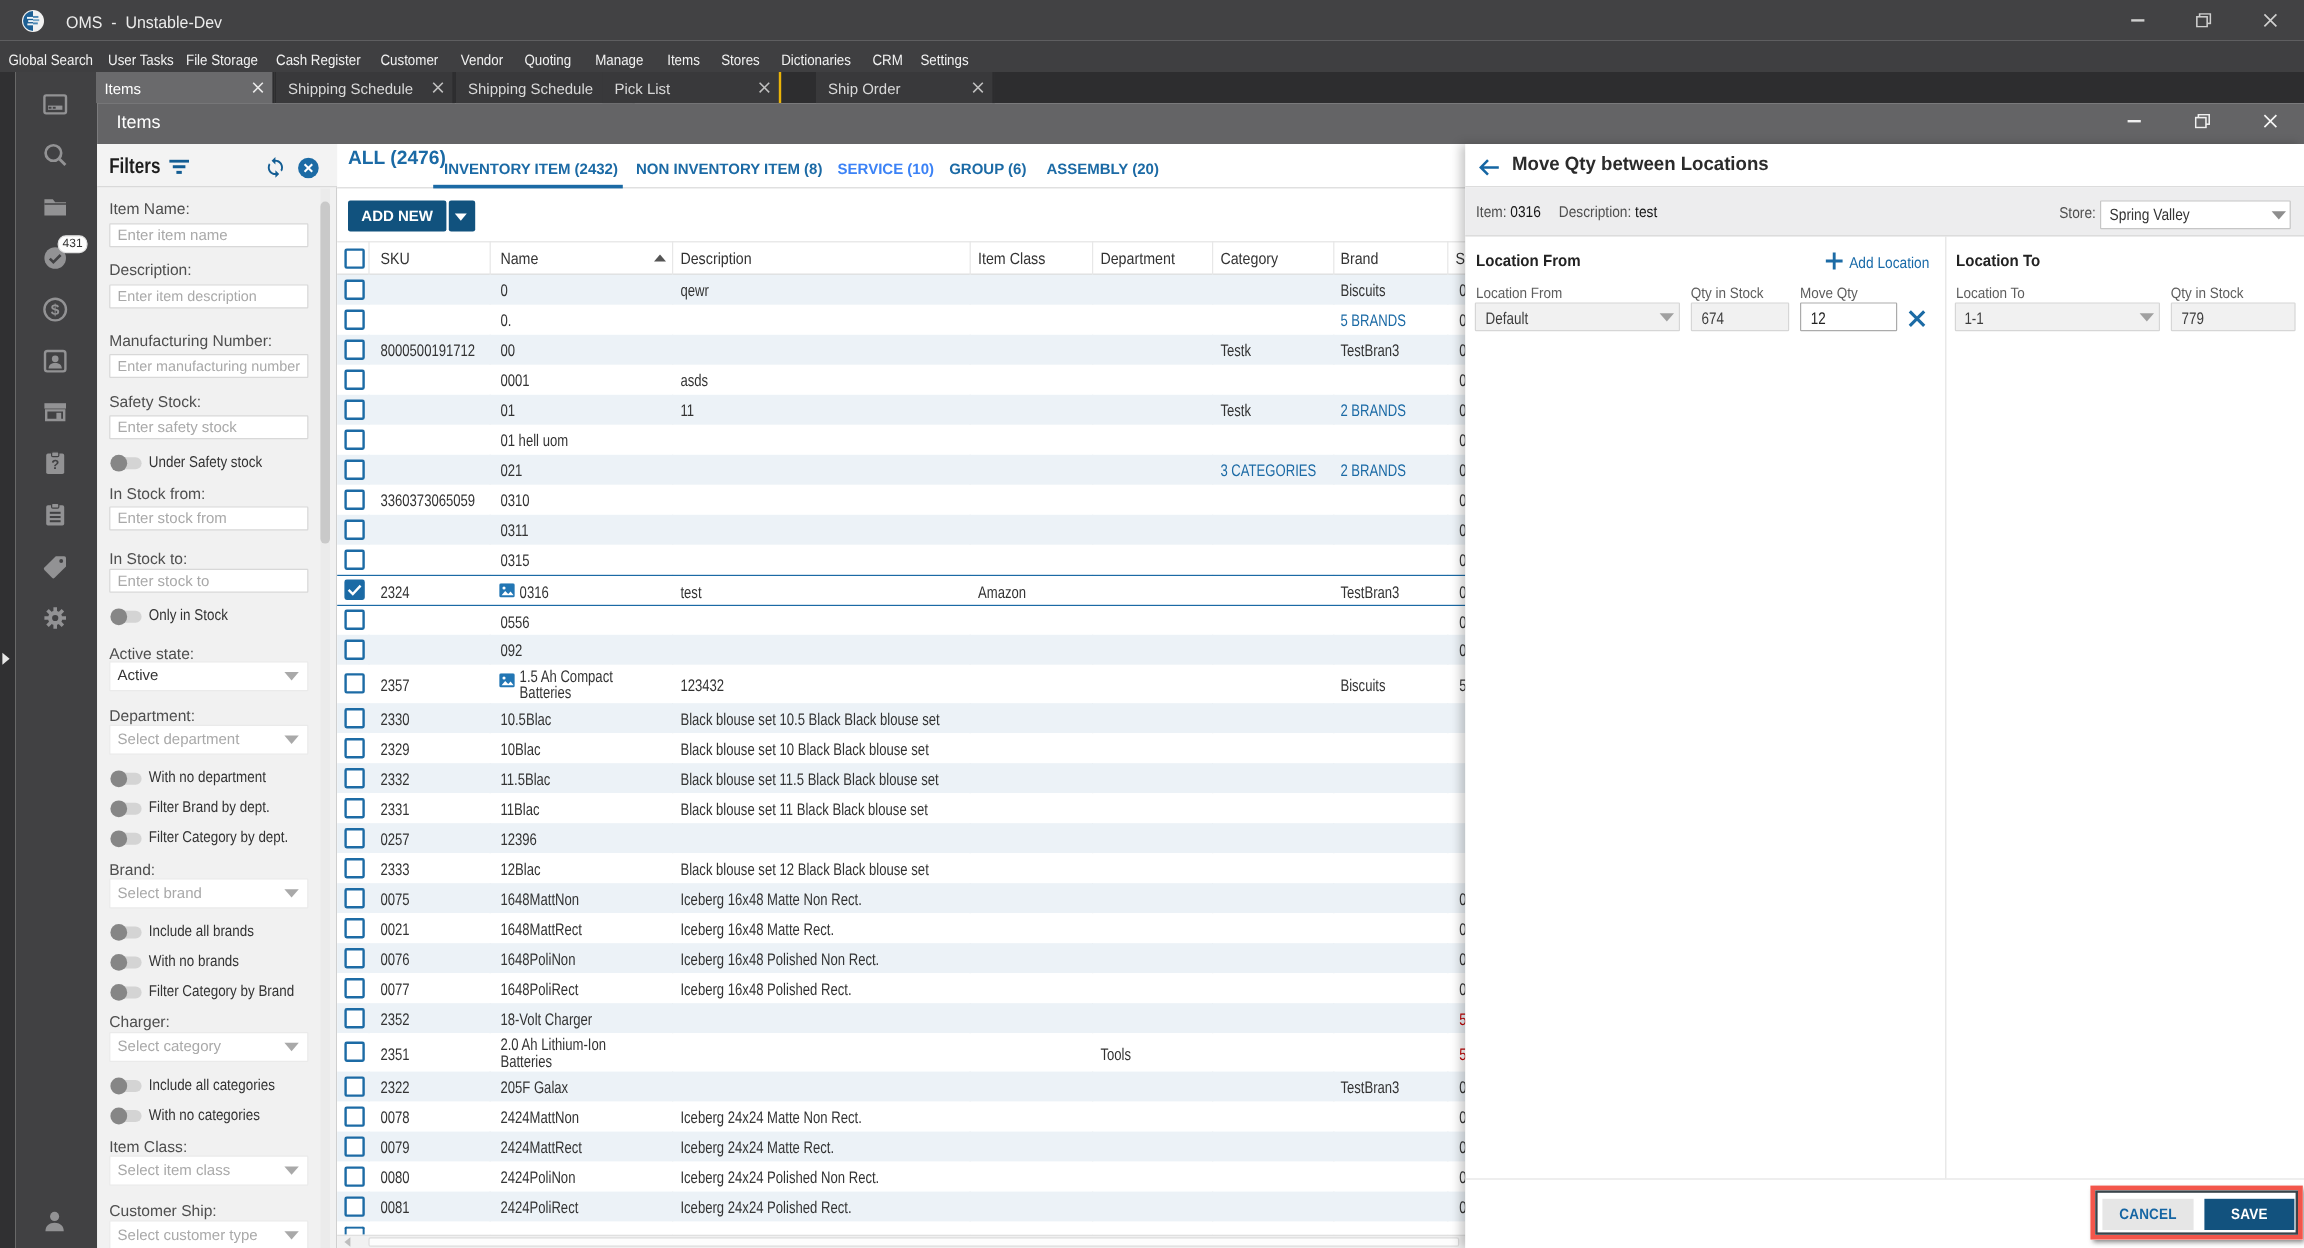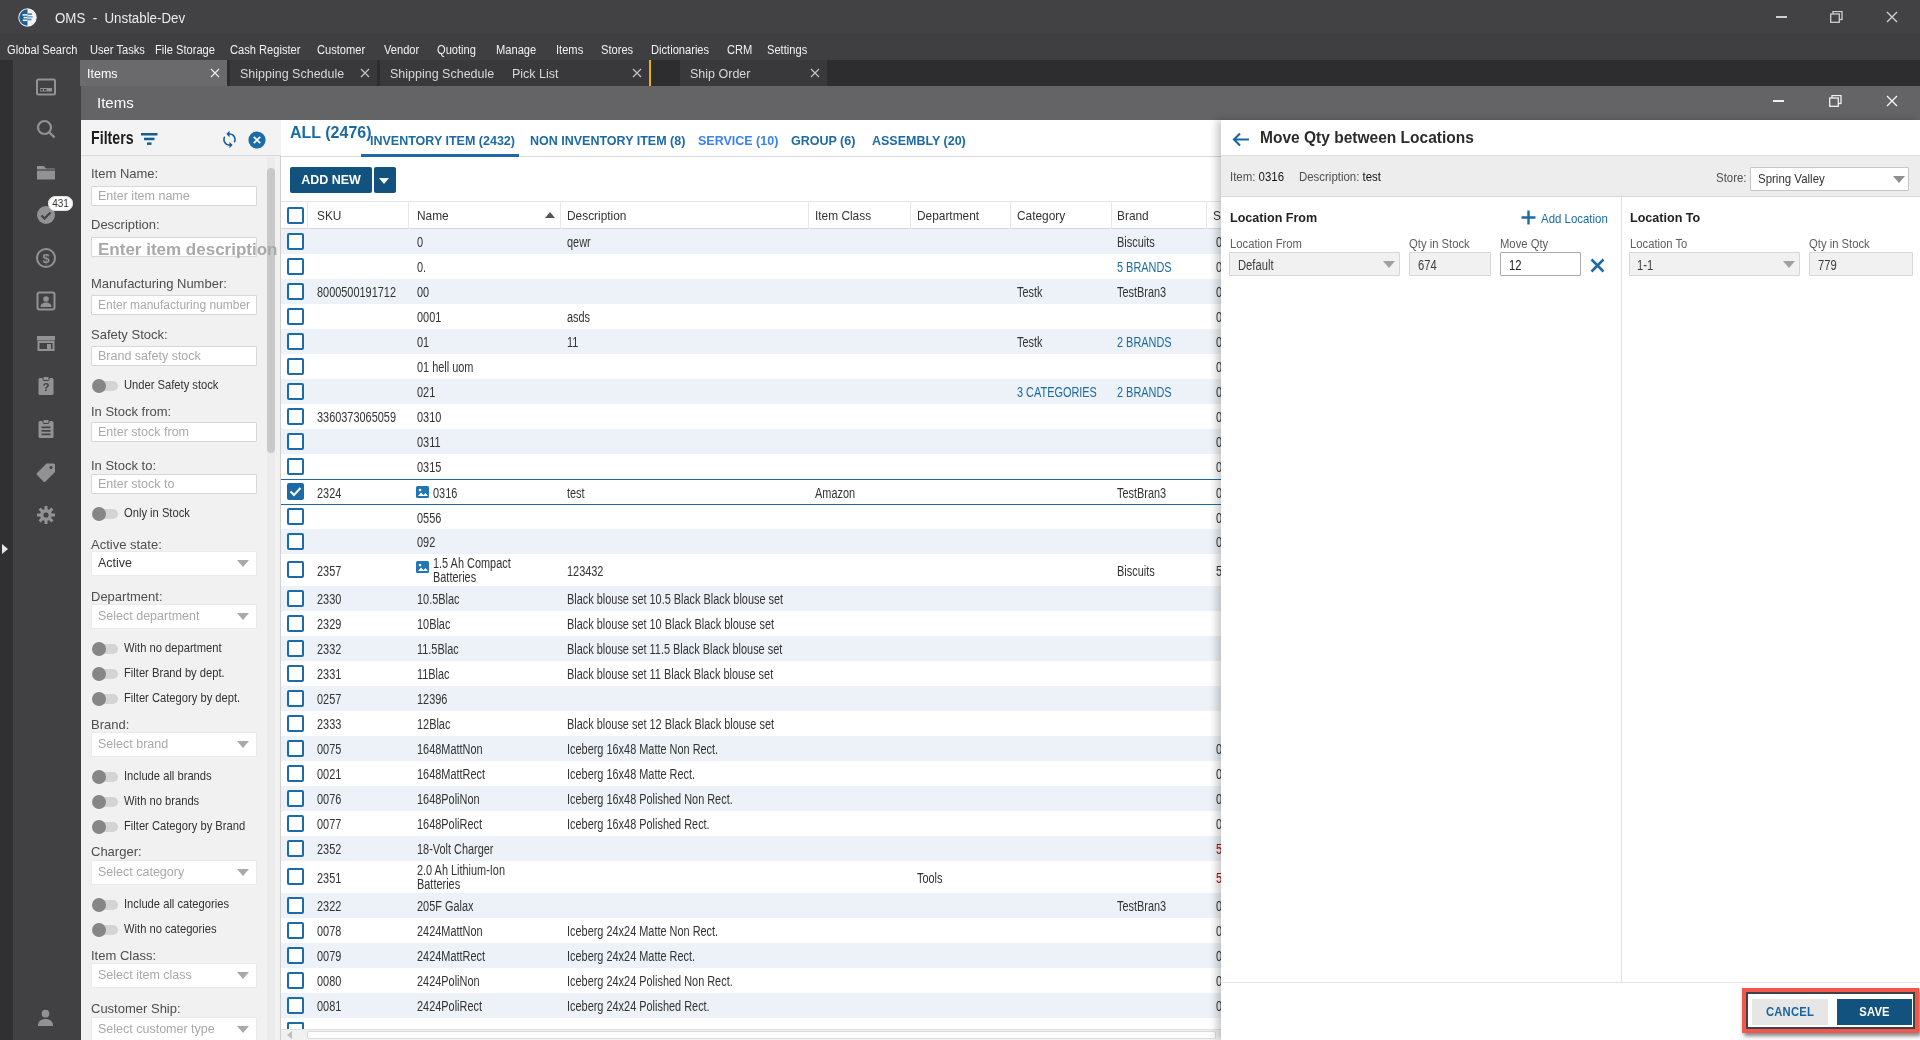--- a/index.html
+++ b/index.html
@@ -189,27 +189,27 @@
  <path d="M5.8 5.8 L12.2 12.2 M12.2 5.8 L5.8 12.2" stroke="#fff" stroke-width="1.7"></path>
 </svg>
 <div class="a" style="left:267px;top:157px;width:8px;height:883px;background:#ebebeb;"></div>
 <div class="a" style="left:267px;top:168px;width:8px;height:285px;background:#c9c9c9;border-radius:4px;"></div>
 
 <div class="lbl" style="left:91px;top:166px;">Item Name:</div>
 <div class="inp" style="left:91px;top:186px;width:166px;height:20px;"></div>
 <div class="ph" style="left:98px;top:189px;font-size:12.5px;">Enter item name</div>
 <div class="lbl" style="left:91px;top:217px;">Description:</div>
 <div class="inp" style="left:91px;top:237px;width:166px;height:20px;"></div>
-<div class="ph" style="left:98px;top:240px;font-size:17px;font-weight:bold;">Enter item description</div>
+<div class="ph" style="left:98px;top:240px;font-size:12px;">Enter item description</div>
 <div class="lbl" style="left:91px;top:276px;">Manufacturing Number:</div>
 <div class="inp" style="left:91px;top:295px;width:166px;height:20px;"></div>
 <div class="ph" style="left:98px;top:298px;font-size:12px;">Enter manufacturing number</div>
 <div class="lbl" style="left:91px;top:327px;">Safety Stock:</div>
 <div class="inp" style="left:91px;top:346px;width:166px;height:20px;"></div>
-<div class="ph" style="left:98px;top:349px;font-size:12.5px;">Brand safety stock</div>
+<div class="ph" style="left:98px;top:349px;font-size:12.5px;">Enter safety stock</div>
 <div class="pill" style="left:96px;top:381px;"></div>
 <div class="knob" style="left:92px;top:379px;"></div>
 <div class="tgtx" style="left:124px;top:377px;">Under Safety stock</div>
 <div class="lbl" style="left:91px;top:404px;">In Stock from:</div>
 <div class="inp" style="left:91px;top:422px;width:166px;height:20px;"></div>
 <div class="ph" style="left:98px;top:425px;font-size:12.5px;">Enter stock from</div>
 <div class="lbl" style="left:91px;top:458px;text-align:center;">In Stock to:</div>
 <div class="inp" style="left:91px;top:474px;width:166px;height:20px;"></div>
 <div class="ph" style="left:98px;top:477px;font-size:12.5px;">Enter stock to</div>
 <div class="pill" style="left:96px;top:509px;"></div>

